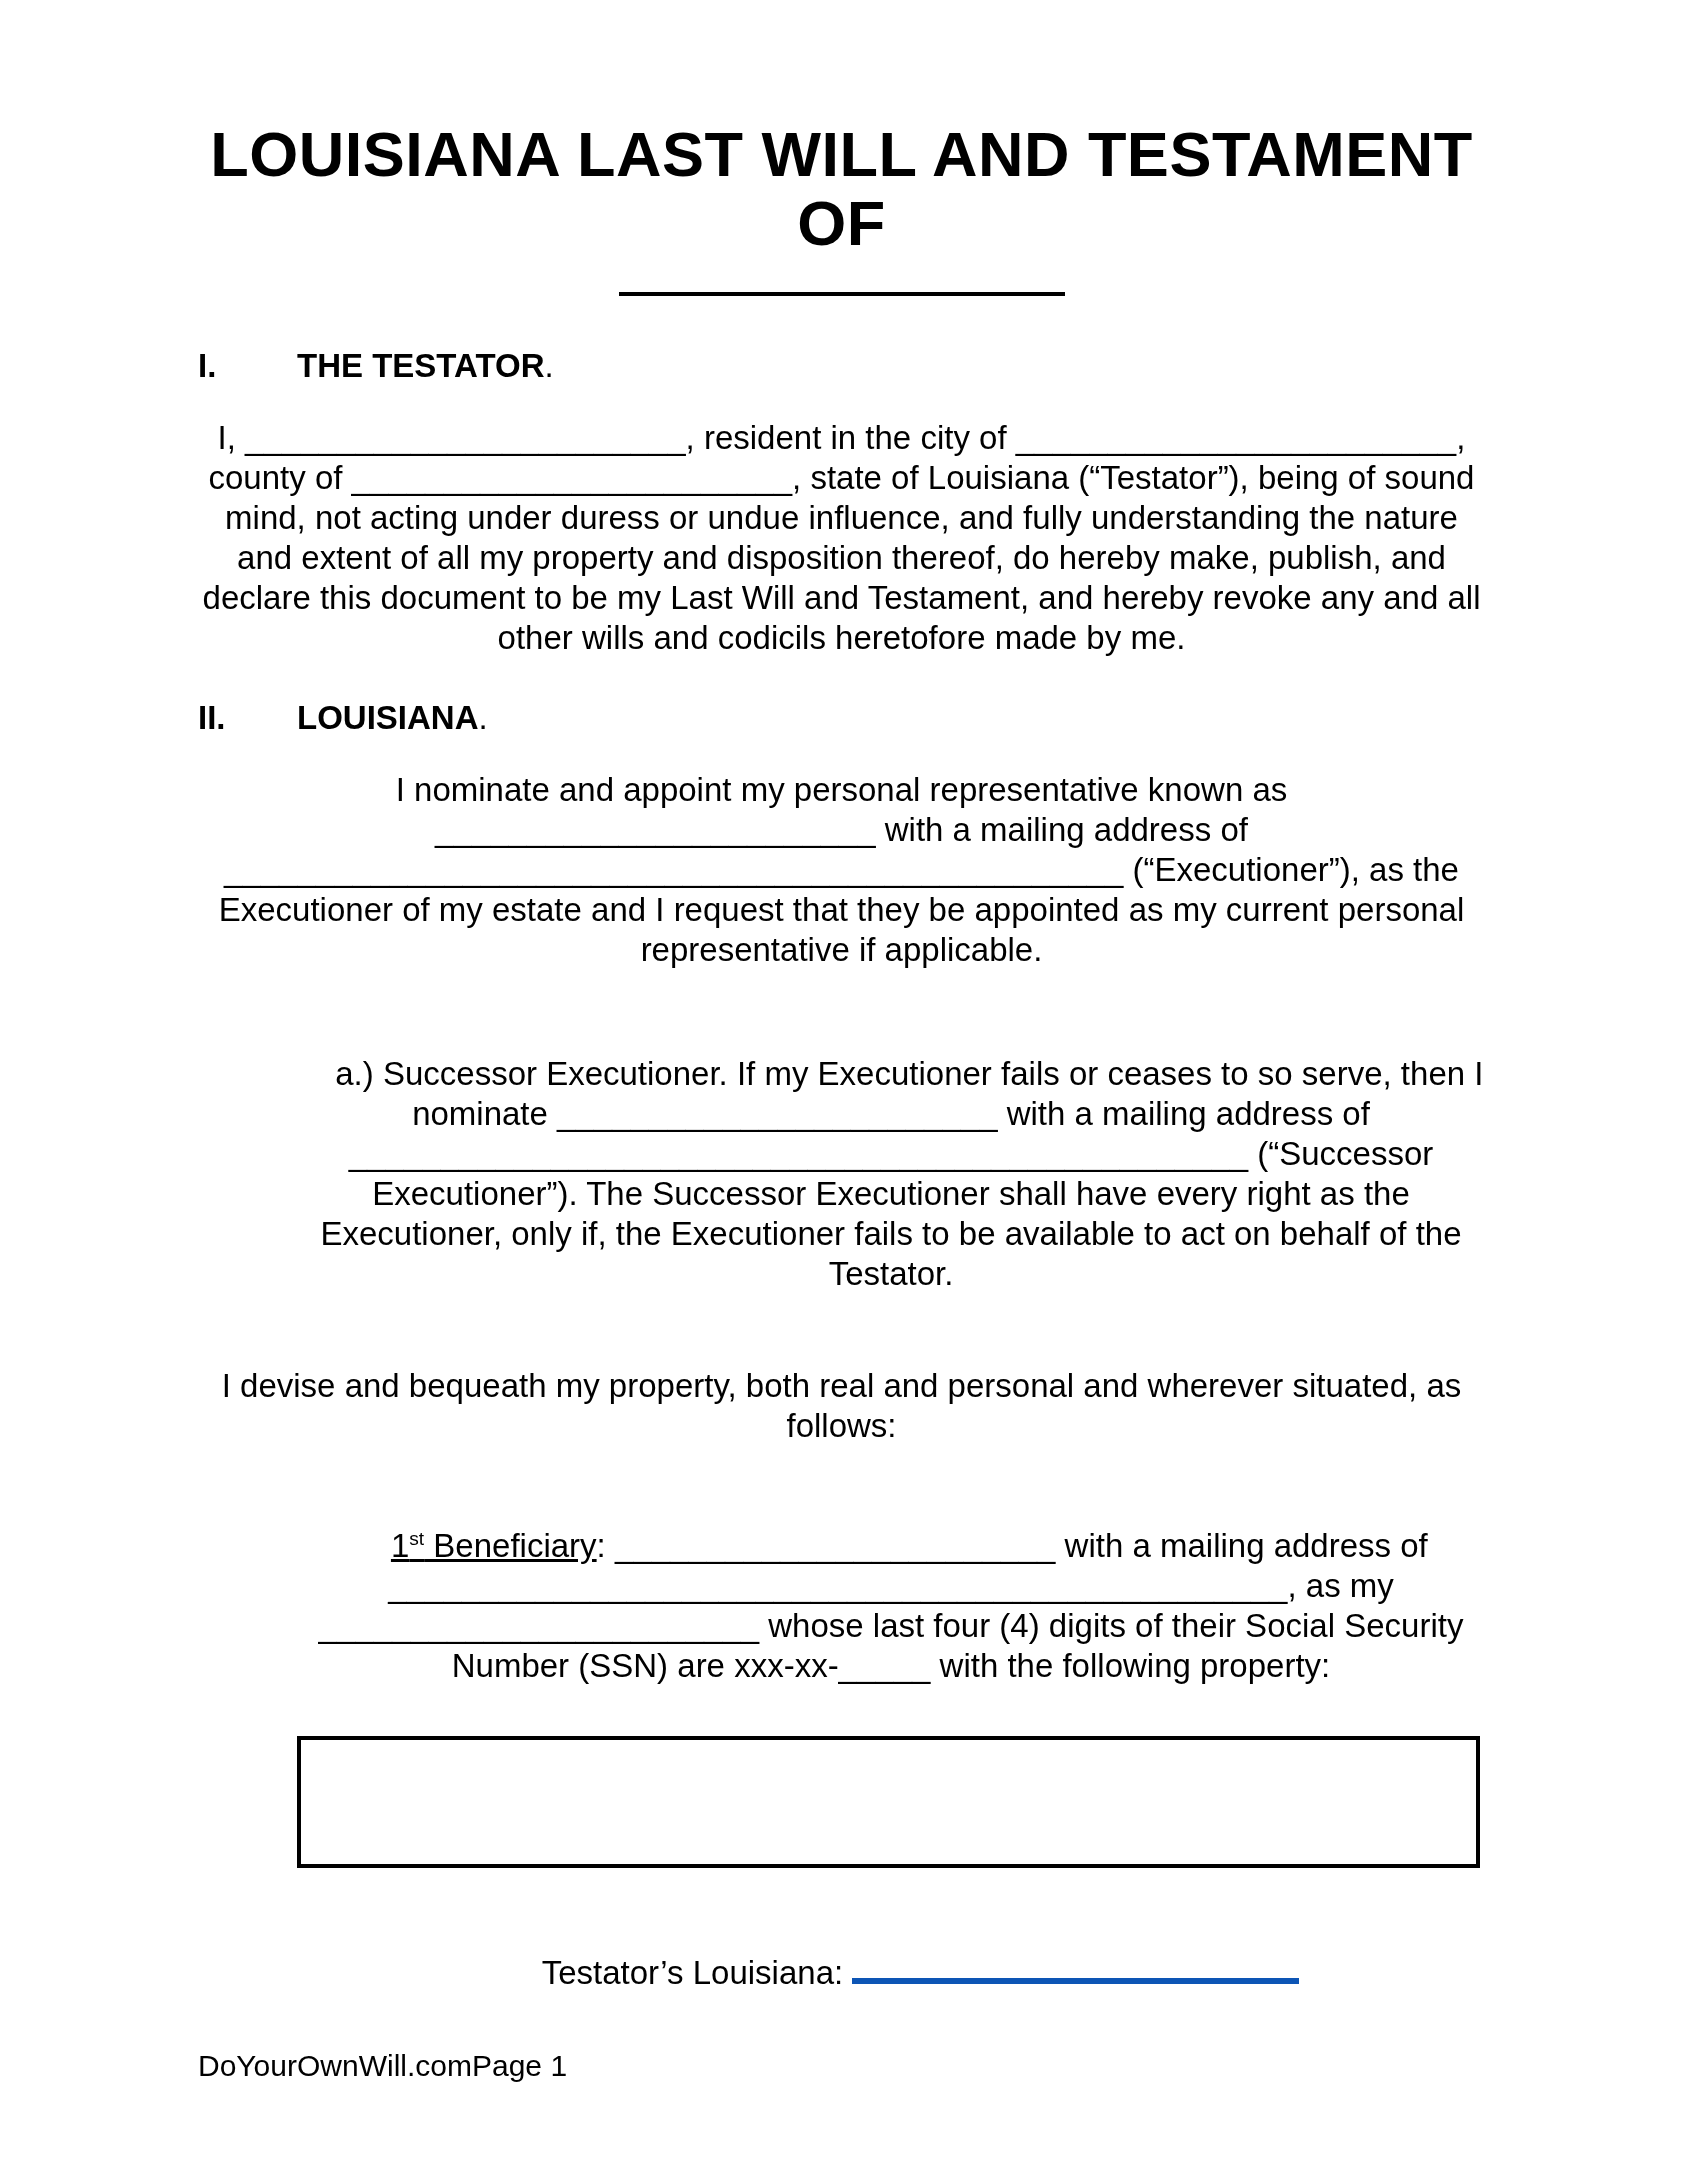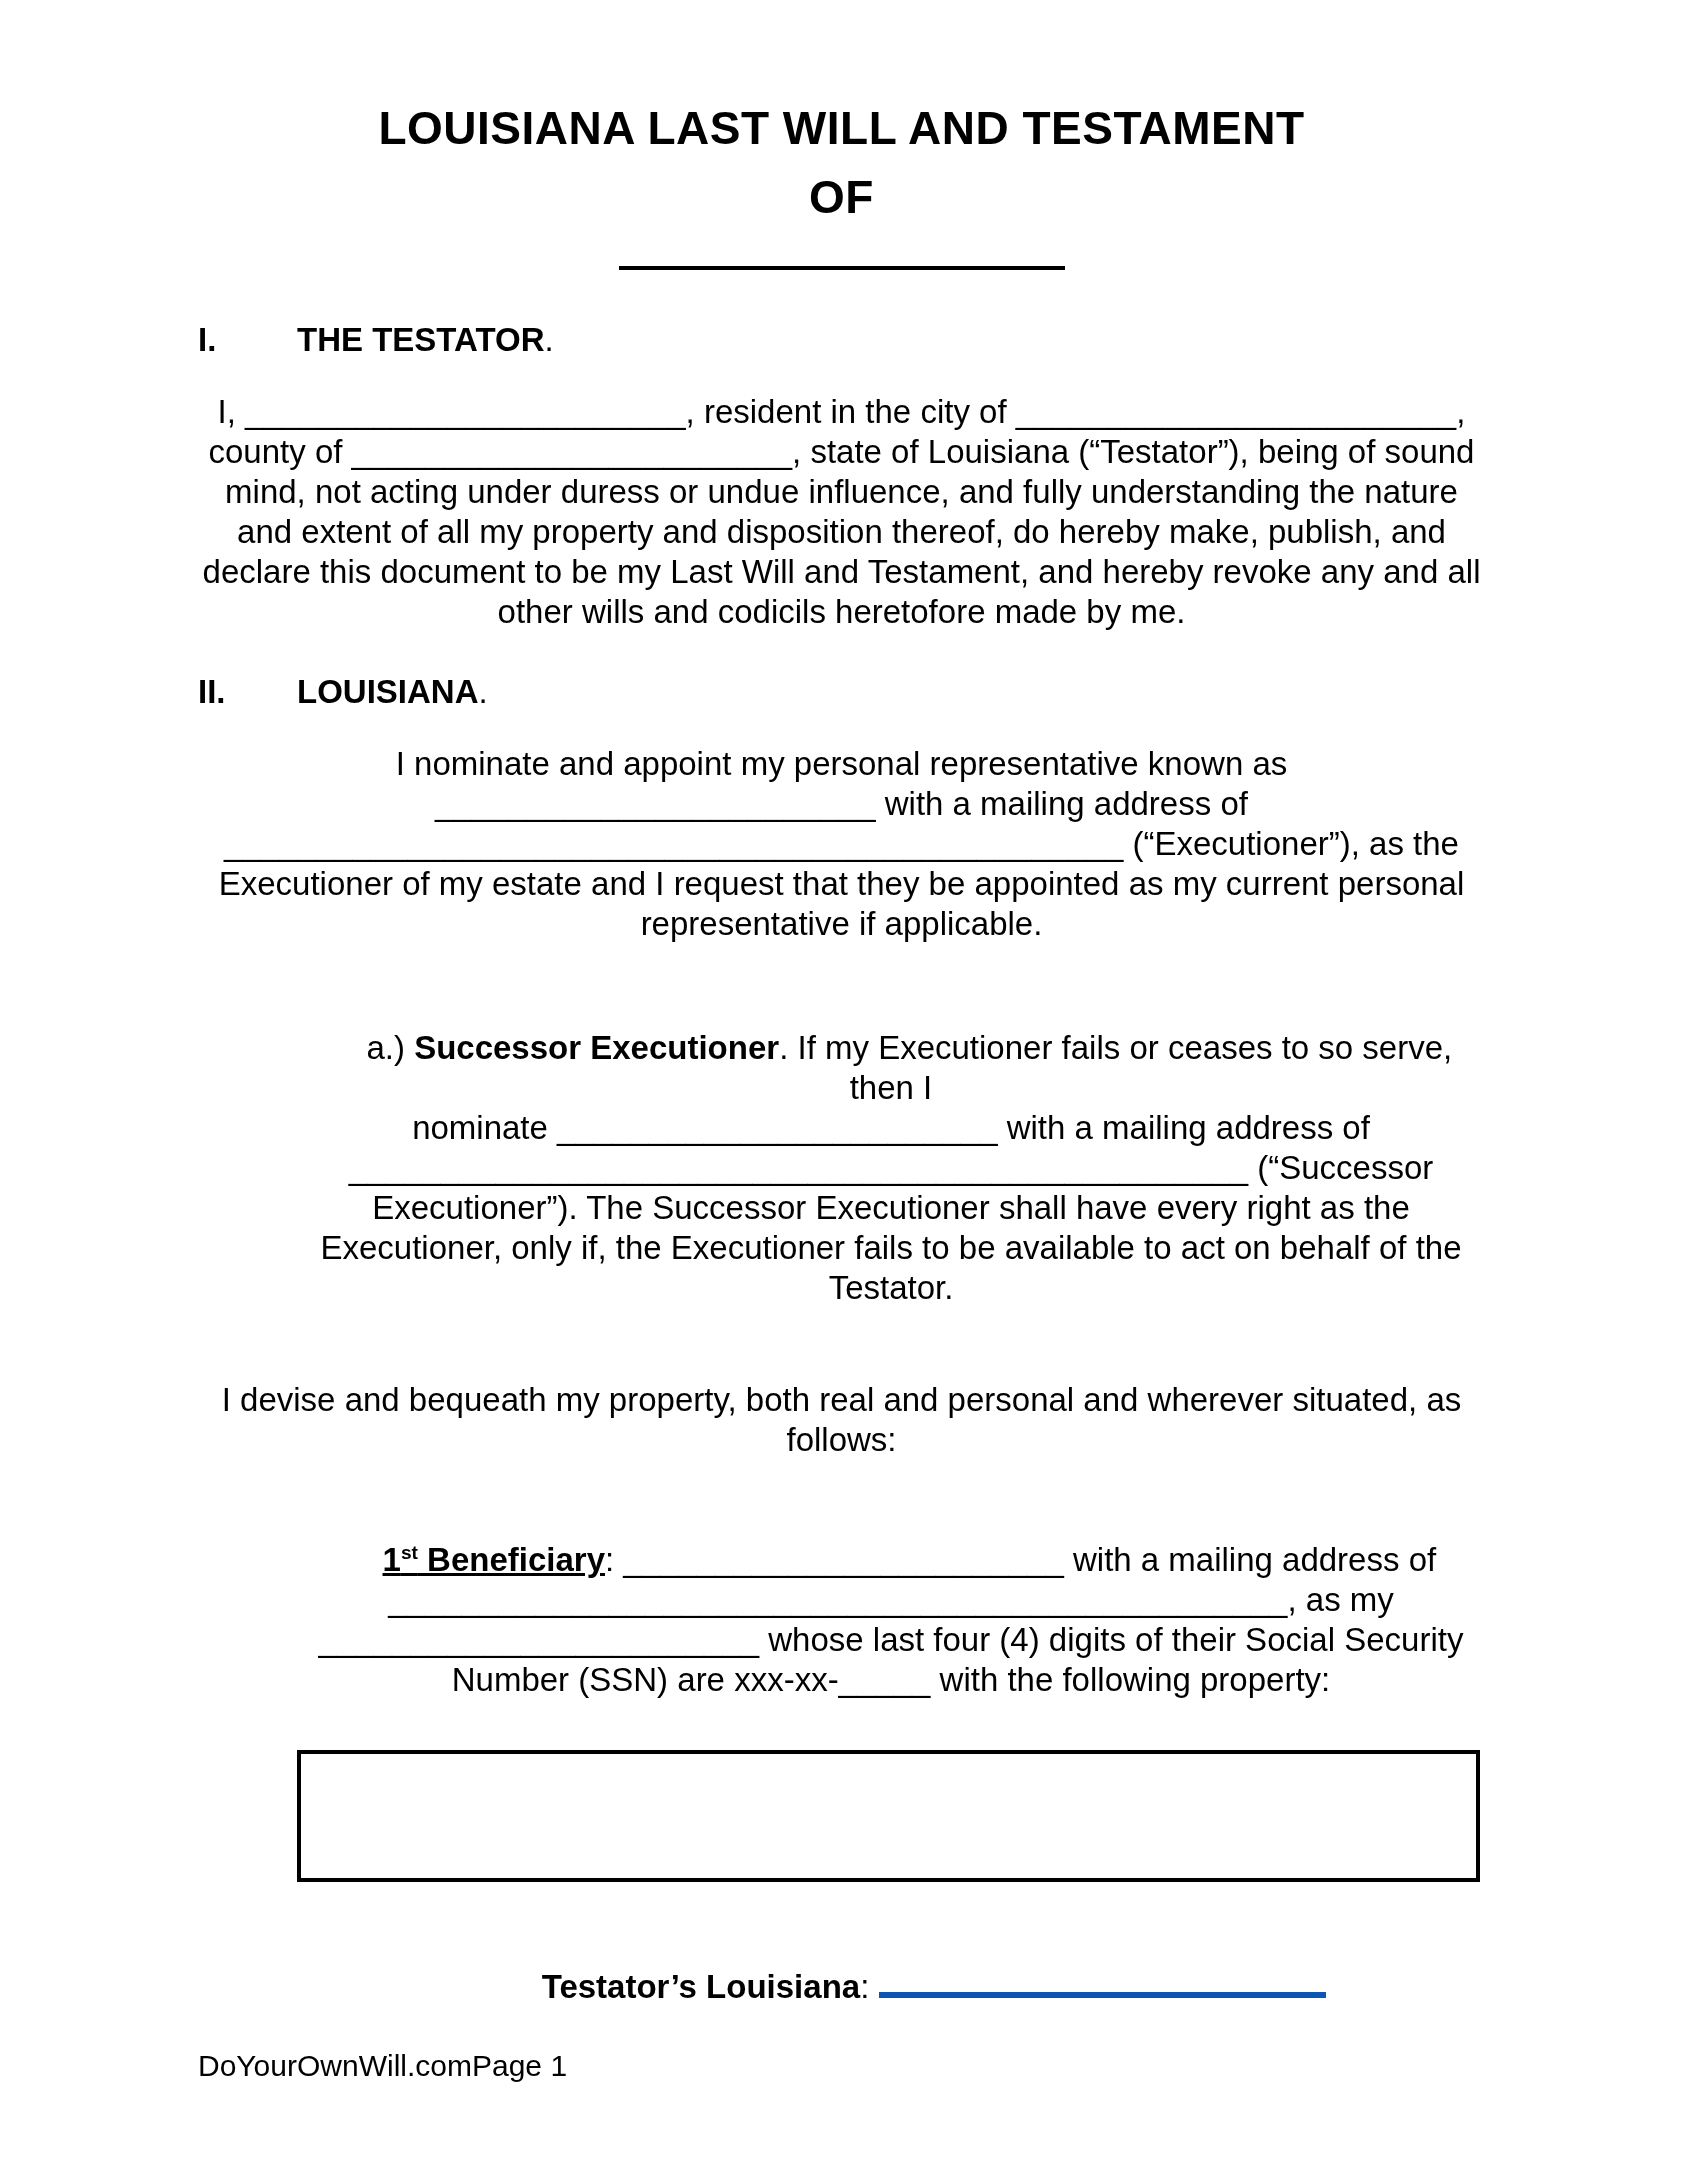--- a/index.html
+++ b/index.html
@@ -11,22 +11,22 @@
     background: #ffffff;
     box-sizing: border-box;
     padding: 0 198px;
     font-family: "Liberation Sans", "DejaVu Sans", sans-serif;
     font-size: 33px;
     line-height: 40px;
     color: #000;
     overflow: hidden;
   }
   .title {
-    margin-top: 94px;
-    font-size: 46px;
+    margin-top: 120px;
+    font-size: 63px;
     line-height: 69px;
     font-weight: bold;
     text-align: center;
     letter-spacing: 0.5px;
   }
   .title-blank {
     width: 446px;
     height: 0;
     border-bottom: 4px solid #000;
     margin: 34px auto 0;
@@ -35,21 +35,21 @@
   .heading .numeral { display: inline-block; width: 99px; }
   .heading .dot { font-weight: normal; }
   .mt50 { margin-top: 50px; }
   .mt44 { margin-top: 44px; }
   .mt40 { margin-top: 40px; }
   .mt36 { margin-top: 36px; }
   .mt32 { margin-top: 32px; }
   .para { white-space: pre-wrap; text-align: center; }
   .indent { margin-left: 99px; }
   .hanging { margin-left: 99px; text-indent: -51px; }
-  .b { font-weight: bold; margin-top: 34px; }
+  .b { font-weight: normal; margin-top: 34px; }
   .u { text-decoration: underline; text-decoration-thickness: 3px; }
   sup { font-size: 58%; line-height: 0; vertical-align: super; }
   .property-box {
     margin-left: 99px;
     margin-top: 10px;
     width: 1183px;
     height: 132px;
     border: 4px solid #000;
     box-sizing: border-box;
     background: #fff;

